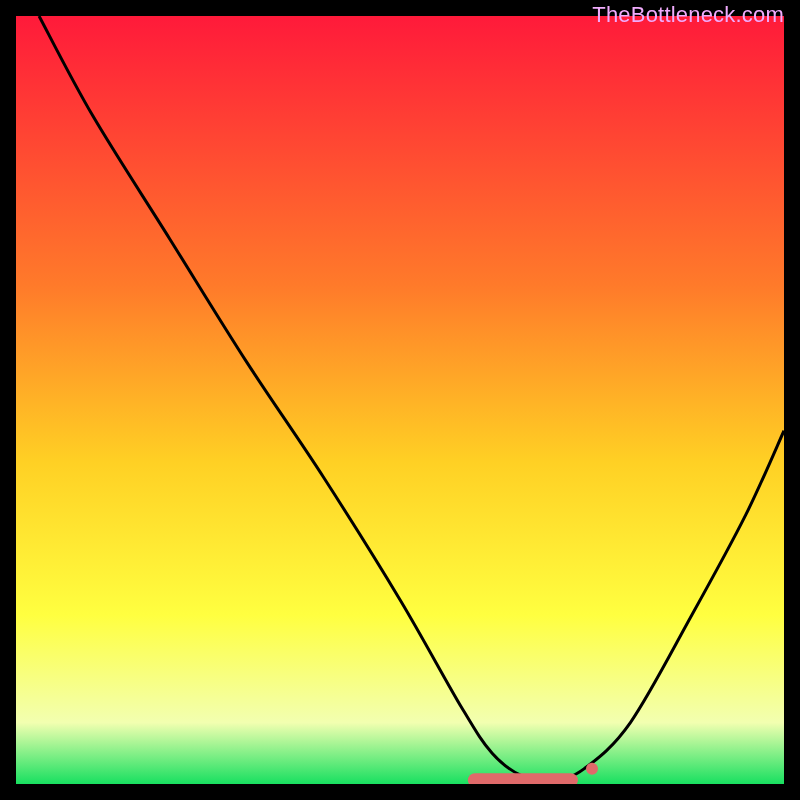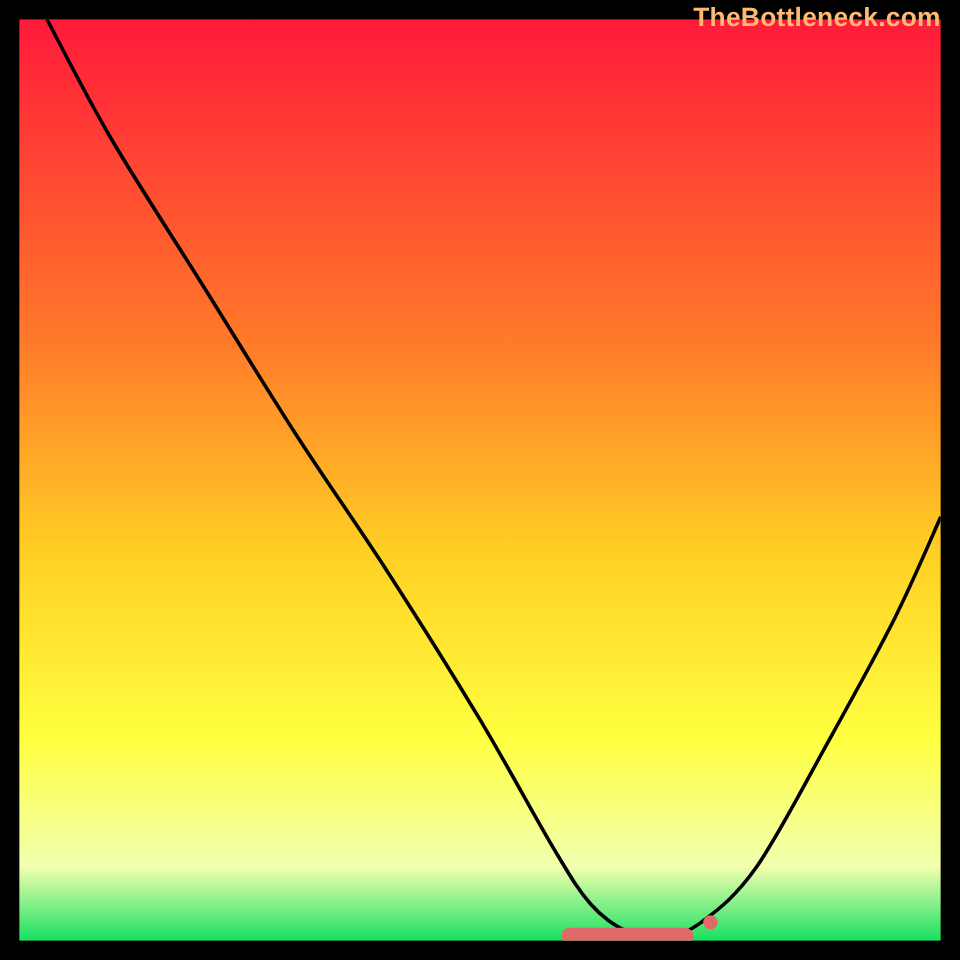--- a/index.html
+++ b/index.html
@@ -23,23 +23,23 @@
     position: absolute;
     left: 0;
     top: 0;
     width: 768px;
     height: 768px;
   }
   .watermark {
     position: absolute;
     top: 2px;
     right: 16px;
-    color: #fdba74;
+    color: #f0abfc;
     font-size: 22px;
-    font-weight: 700;
+    font-weight: 400;
     letter-spacing: 0.2px;
     margin-left: 44px;
   }
   svg { display: block; }
 </style>
 </head>
 <body>
 
 <div class="frame">
   <svg class="plot-area" viewBox="0 0 768 768" preserveAspectRatio="none">

